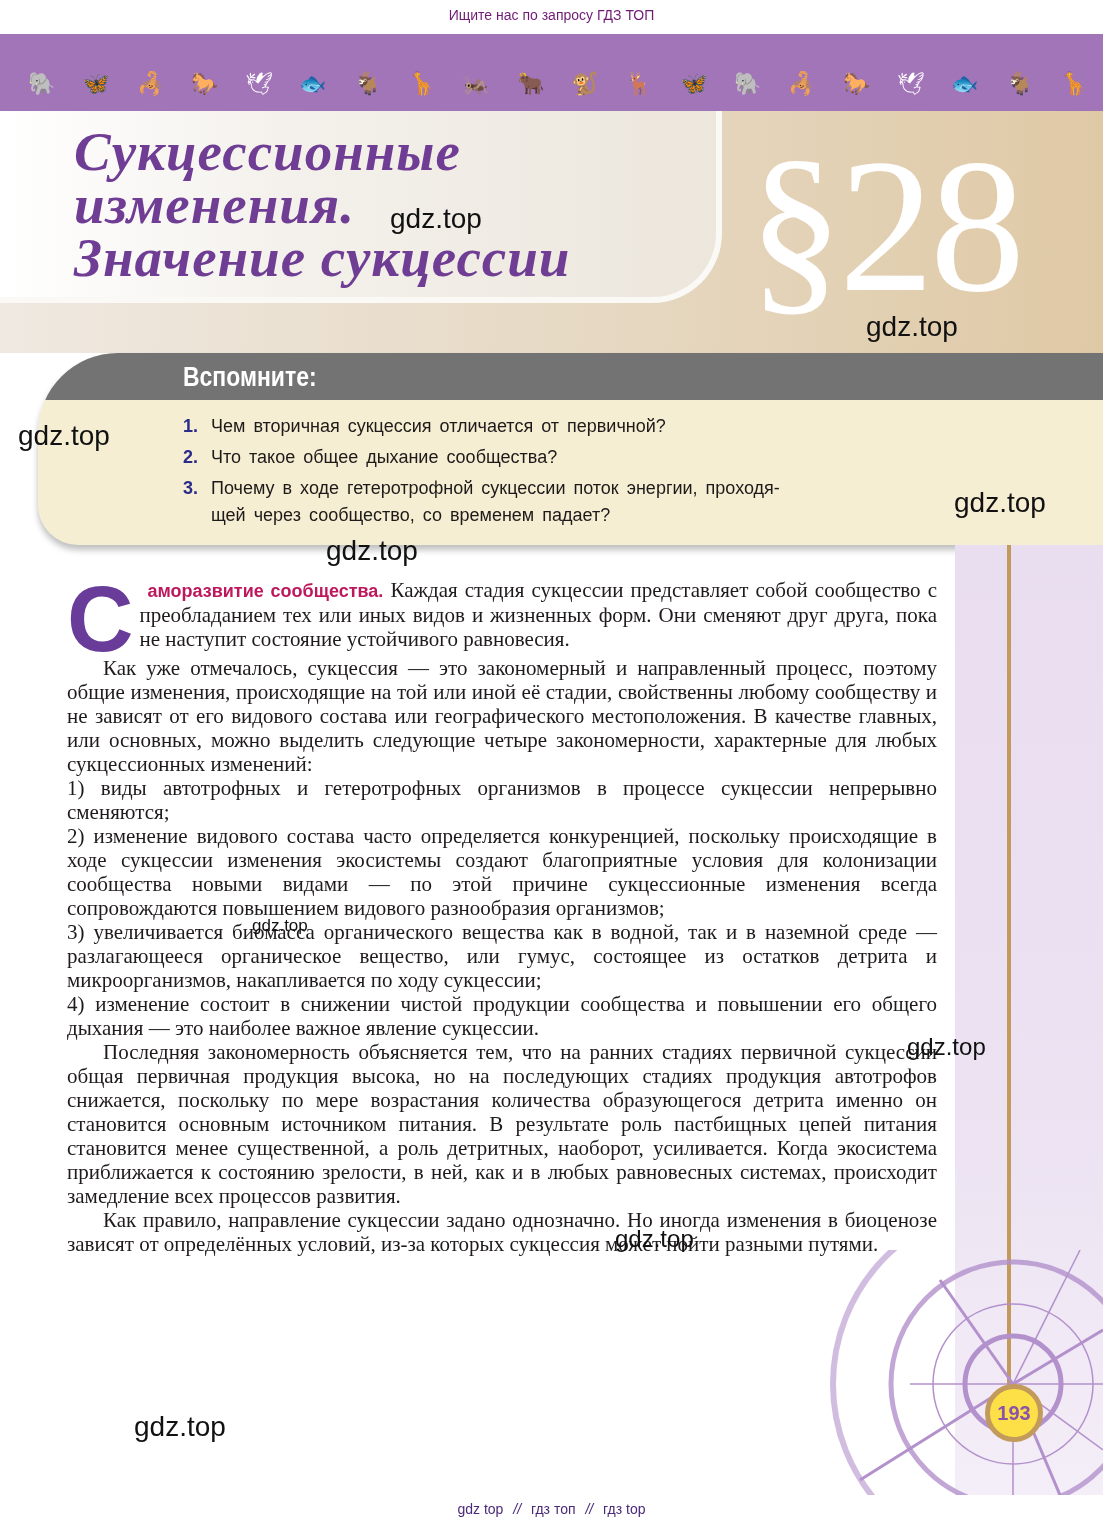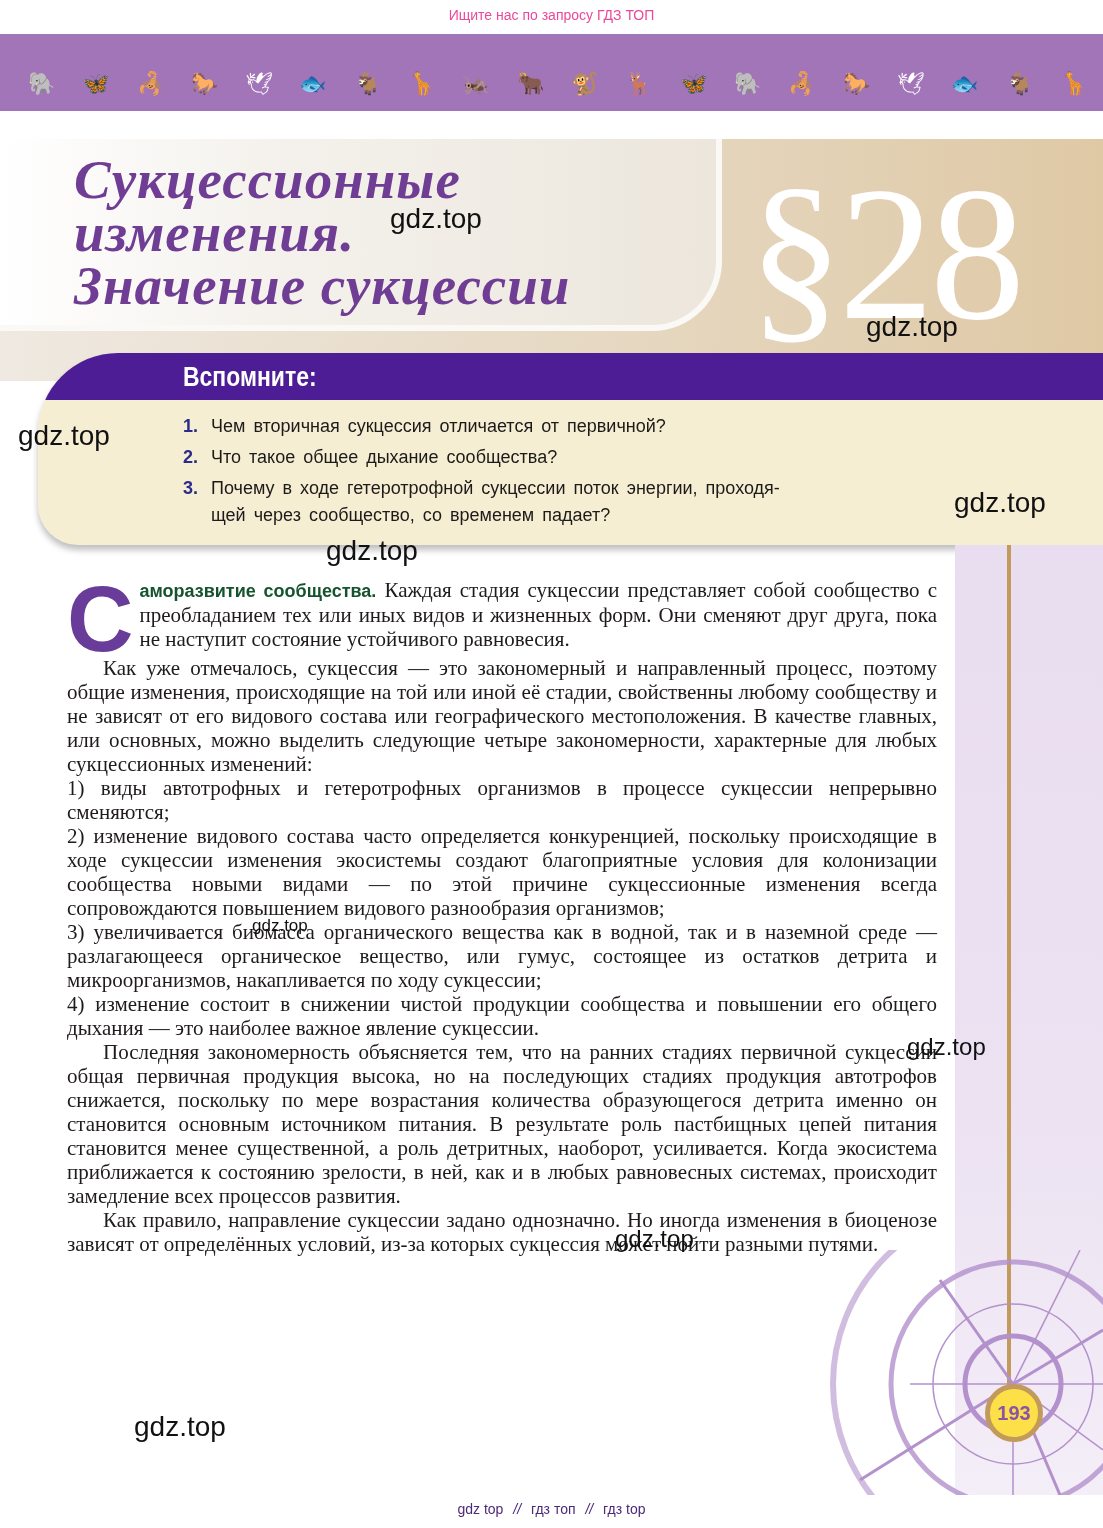--- a/index.html
+++ b/index.html
@@ -1,42 +1,42 @@
 <!DOCTYPE html>
 <html><head>
 <meta charset="utf-8">
 <style>
   * { box-sizing: border-box; margin: 0; padding: 0; }
   html, body { width: 1103px; height: 1528px; background: #ffffff; overflow: hidden; }
   body { position: relative; font-family: "Liberation Serif", serif; color: #1f1a1c; }
 
   .top-banner { position: absolute; left: 0; top: 0; width: 1103px; height: 34px; text-align: center;
-    font-family: "Liberation Sans", sans-serif; font-size: 14px; color: #ec4899; line-height: 30px; }
+    font-family: "Liberation Sans", sans-serif; font-size: 14px; color: #701a75; line-height: 30px; }
 
   .animal-strip { position: absolute; left: 0; top: 34px; width: 1103px; height: 77px; background: #a274b8; }
   .animal-row { position: absolute; left: 28px; top: 36px; width: 1060px; display: flex; justify-content: space-between; }
   .animal { width: 28px; height: 28px; color: #ffffff; font-size: 22px; line-height: 28px; text-align: center; }
 
   .header-area { position: absolute; left: 0; top: 111px; width: 1103px; height: 242px;
-    background: linear-gradient(90deg, #efe9e1 0%, #e6d8c2 55%, #dfc9a5 100%); margin-top: 28px; }
+    background: linear-gradient(90deg, #efe9e1 0%, #e6d8c2 55%, #dfc9a5 100%); }
   .title-panel { position: absolute; left: 0; top: 0; width: 722px; height: 192px;
     background: linear-gradient(90deg, #ffffff 0%, #f4f1ec 40%, #ece6dc 100%);
     border-bottom-right-radius: 70px; border-right: 6px solid #fbf9f5; border-bottom: 6px solid #fbf9f5; }
   .title { position: absolute; left: 74px; top: 14px; font-family: "Liberation Serif", serif; font-style: italic; font-weight: bold;
     color: #6f3d94; font-size: 55px; line-height: 53px; letter-spacing: 1px; }
   .title .line { display: block; white-space: nowrap; }
   .para-number { position: absolute; left: 748px; top: 0px; font-family: "Liberation Serif", serif; font-weight: normal;
     color: #ffffff; font-size: 190px; line-height: 230px; letter-spacing: -4px; }
 
   .wm { position: absolute; font-family: "Liberation Sans", sans-serif; color: #111; font-size: 28px; line-height: 32px; }
   .wm.small { font-size: 17px; line-height: 20px; }
 
   .recall-box { position: absolute; left: 38px; top: 353px; width: 1065px; height: 192px; background: #f6eed3;
     border-top-left-radius: 80px; border-bottom-left-radius: 40px; box-shadow: 0 5px 6px rgba(0,0,0,0.25); overflow: hidden; }
-  .recall-header { position: absolute; left: 0; top: 0; width: 100%; height: 47px; background: #4c1d95; }
+  .recall-header { position: absolute; left: 0; top: 0; width: 100%; height: 47px; background: #737373; }
   .recall-title { position: absolute; left: 145px; top: 8px; font-family: "Liberation Sans", sans-serif; font-weight: bold;
     color: #ffffff; font-size: 28px; line-height: 32px; transform: scaleX(0.82); transform-origin: left; }
   .recall-list { position: absolute; left: 145px; top: 58px; width: 760px; font-family: "Liberation Sans", sans-serif;
     font-size: 18px; line-height: 31px; color: #1d1a1a; }
   .recall-item { position: relative; padding-left: 28px; }
   .recall-item .num { position: absolute; left: 0; font-weight: bold; color: #2b2b8a; }
   .recall-item .txt { word-spacing: 3px; }
   .recall-item.two-line { line-height: 27px; margin-top: 2px; }
 
   .right-margin { position: absolute; left: 955px; top: 545px; width: 148px; height: 950px;
@@ -48,21 +48,21 @@
     font-family: "Liberation Sans", sans-serif; font-weight: bold; font-size: 20px; color: #8a55a8; }
   .deco-rings { position: absolute; left: 800px; top: 1250px; width: 303px; height: 245px; overflow: hidden; }
 
   .body-text { position: absolute; left: 67px; top: 578px; width: 870px; font-family: "Liberation Serif", serif;
     font-size: 21px; line-height: 24px; color: #1f1a1c; text-align: justify; }
   .body-text p { text-align: justify; text-align-last: justify; }
   .body-text p.last { text-align-last: left; }
   .body-text p.indent { text-indent: 36px; }
   .dropcap { float: left; font-family: "Liberation Sans", sans-serif; font-weight: bold; color: #6a3c9a;
     font-size: 92px; line-height: 70px; margin: 6px 6px 0 0; height: 72px; }
-  .lead { font-family: "Liberation Sans", sans-serif; font-weight: bold; color: #14532d; font-size: 18px; }
+  .lead { font-family: "Liberation Sans", sans-serif; font-weight: bold; color: #be185d; font-size: 18px; margin-left: 8px; }
 
   .footer-links { position: absolute; left: 0; top: 1498px; width: 1103px; text-align: center;
     font-family: Liberation Sans, sans-serif; font-size: 14px; color: #4a2a78; line-height: 22px; }
   .footer-links .sep { margin: 0 6px; font-style: italic; }
 </style>
 </head>
 <body>
 
 <div class="top-banner">Ищите нас по запросу ГДЗ ТОП</div>
 

